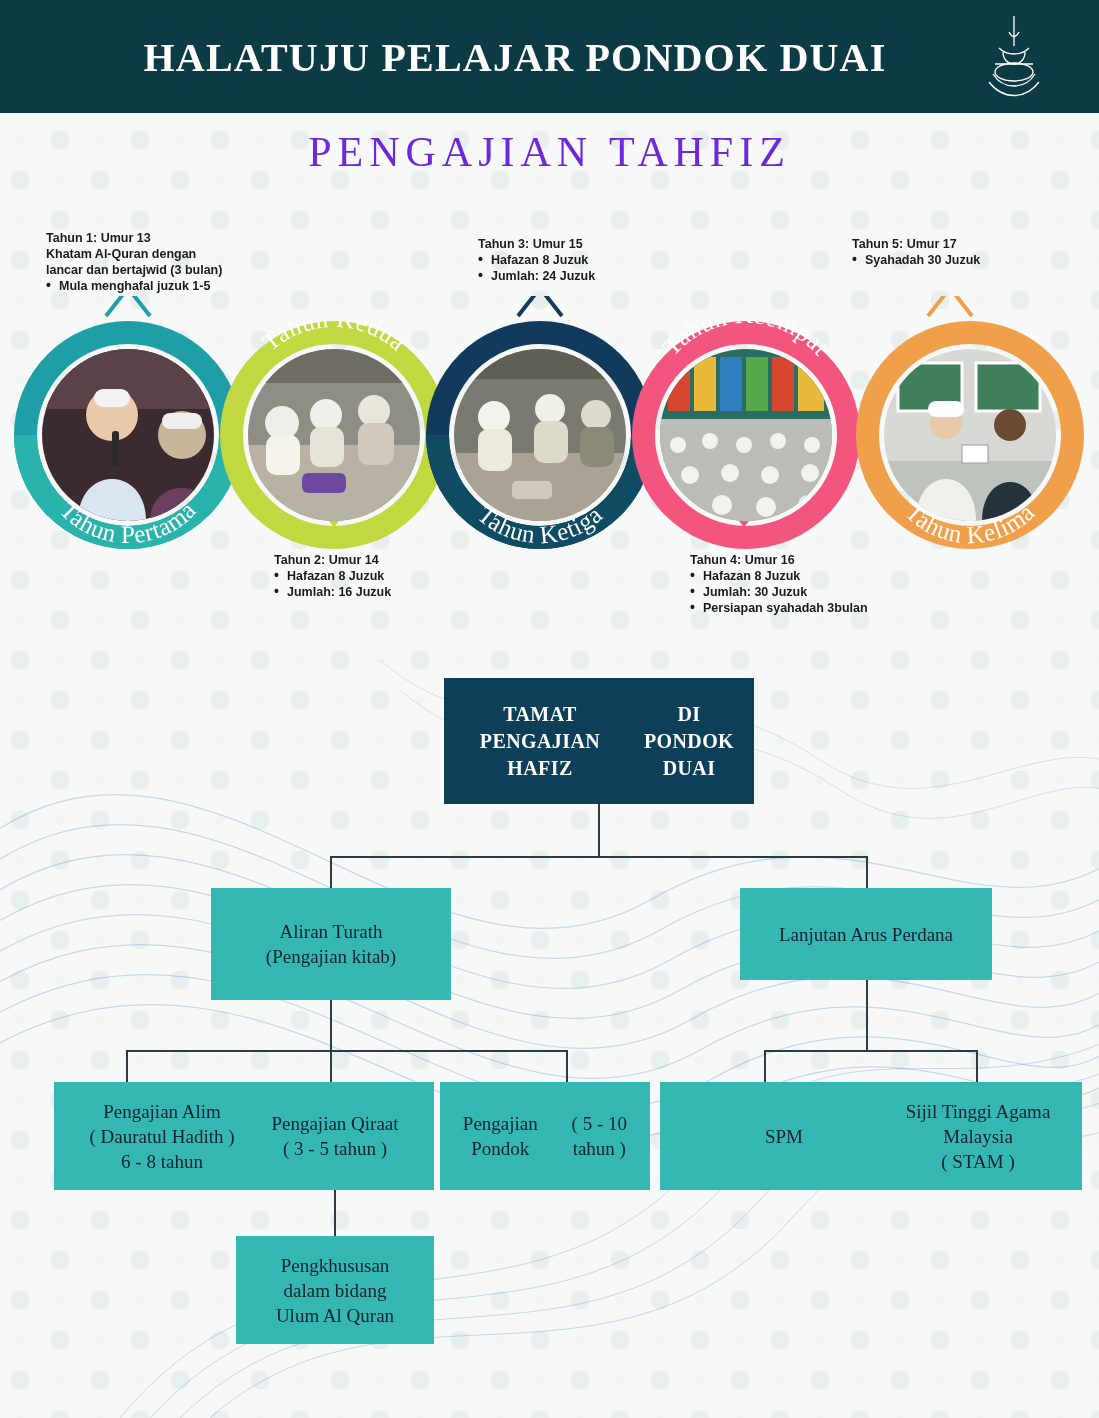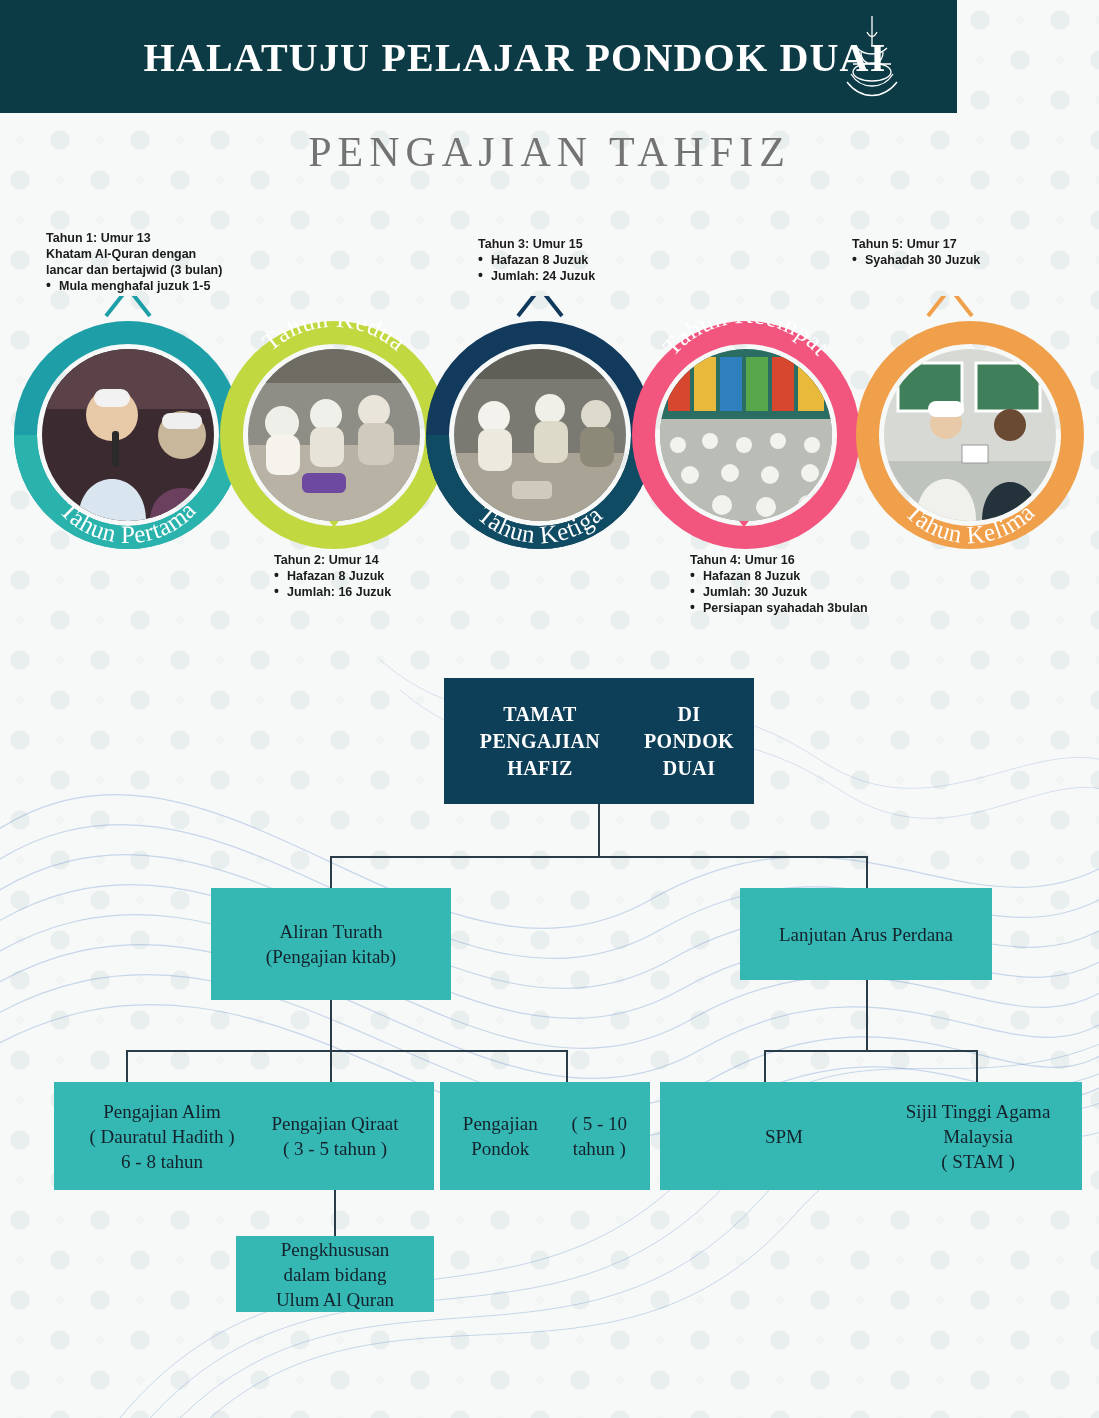--- a/index.html
+++ b/index.html
@@ -19,21 +19,21 @@
       radial-gradient(circle at 20px 20px, rgba(180,200,200,0.22) 9px, transparent 10px),
       radial-gradient(circle at 60px 60px, rgba(180,200,200,0.22) 9px, transparent 10px),
       radial-gradient(circle at 20px 60px, rgba(200,215,215,0.14) 4px, transparent 5px),
       radial-gradient(circle at 60px 20px, rgba(200,215,215,0.14) 4px, transparent 5px);
     background-size: 80px 80px, 80px 80px, 80px 80px, 80px 80px;
   }
   .bg-swirl { position: absolute; left:0; top: 600px; width: 1099px; height: 818px; }
 
   
   .header {
-    position: absolute; left: 0; top: 0; width: 957px; height: 113px;
+    position: absolute; left: 0; top: 0; width: 1099px; height: 113px;
     background: #0d3b45;
   }
   .header-title {
     position: absolute; left: 0; top: 34px; width: 1030px;
     text-align: center;
     color: #ffffff;
     font-family: "Liberation Serif", serif;
     font-weight: bold;
     font-size: 40px;
     letter-spacing: 1.2px;
@@ -44,21 +44,21 @@
     color: #ffffff;
   }
 
   
   .section-title {
     position: absolute; left: 0; top: 128px; width: 1099px;
     text-align: center;
     font-family: "Liberation Serif", serif;
     font-size: 42px;
     letter-spacing: 6px;
-    color: #737373;
+    color: #6d28d9;
   }
 
   
   .circles { position: absolute; left: 0; top: 296px; width: 1099px; height: 260px; }
   .circ {
     position: absolute; width: 228px; height: 228px; border-radius: 50%;
   }
   .circ .ring {
     position: absolute; inset: 0; border-radius: 50%;
   }
@@ -412,18 +412,18 @@
   <div class="box" style="left:660px; top:422px; width:248px; height:108px;">
     <div>SPM</div>
   </div>
   <div class="box" style="left:874px; top:422px; width:208px; height:108px; flex-direction:column;text-align:center;">
     <div>Sijil Tinggi Agama</div>
     <div>Malaysia</div>
     <div>( STAM )</div>
   </div>
 
   <div class="line vline" style="left:334px; top:530px; height:46px;"></div>
-  <div class="box" style="left:236px; top:576px; width:198px; height:76px; flex-direction:column;align-items:center;">
+  <div class="box" style="left:236px; top:576px; width:198px; height:108px; flex-direction:column;align-items:center;">
     <div>Pengkhususan</div>
     <div>dalam bidang</div>
     <div>Ulum Al Quran</div>
   </div>
 </div>
 
 </body></html>

